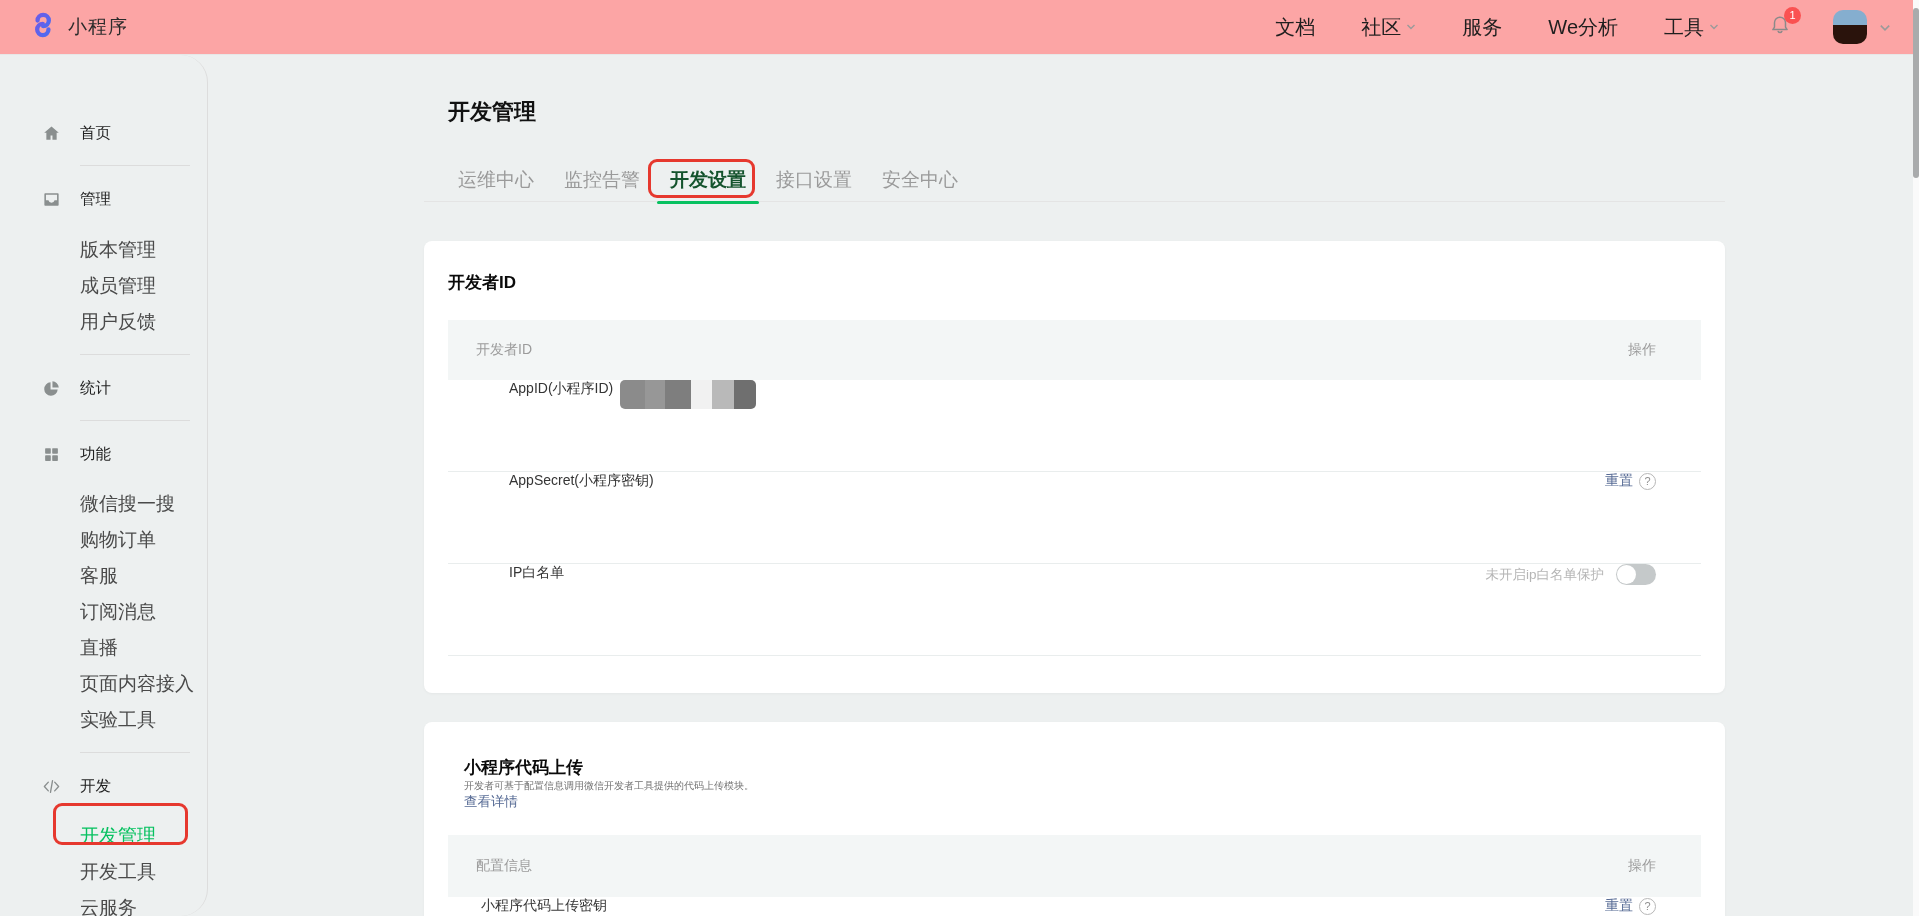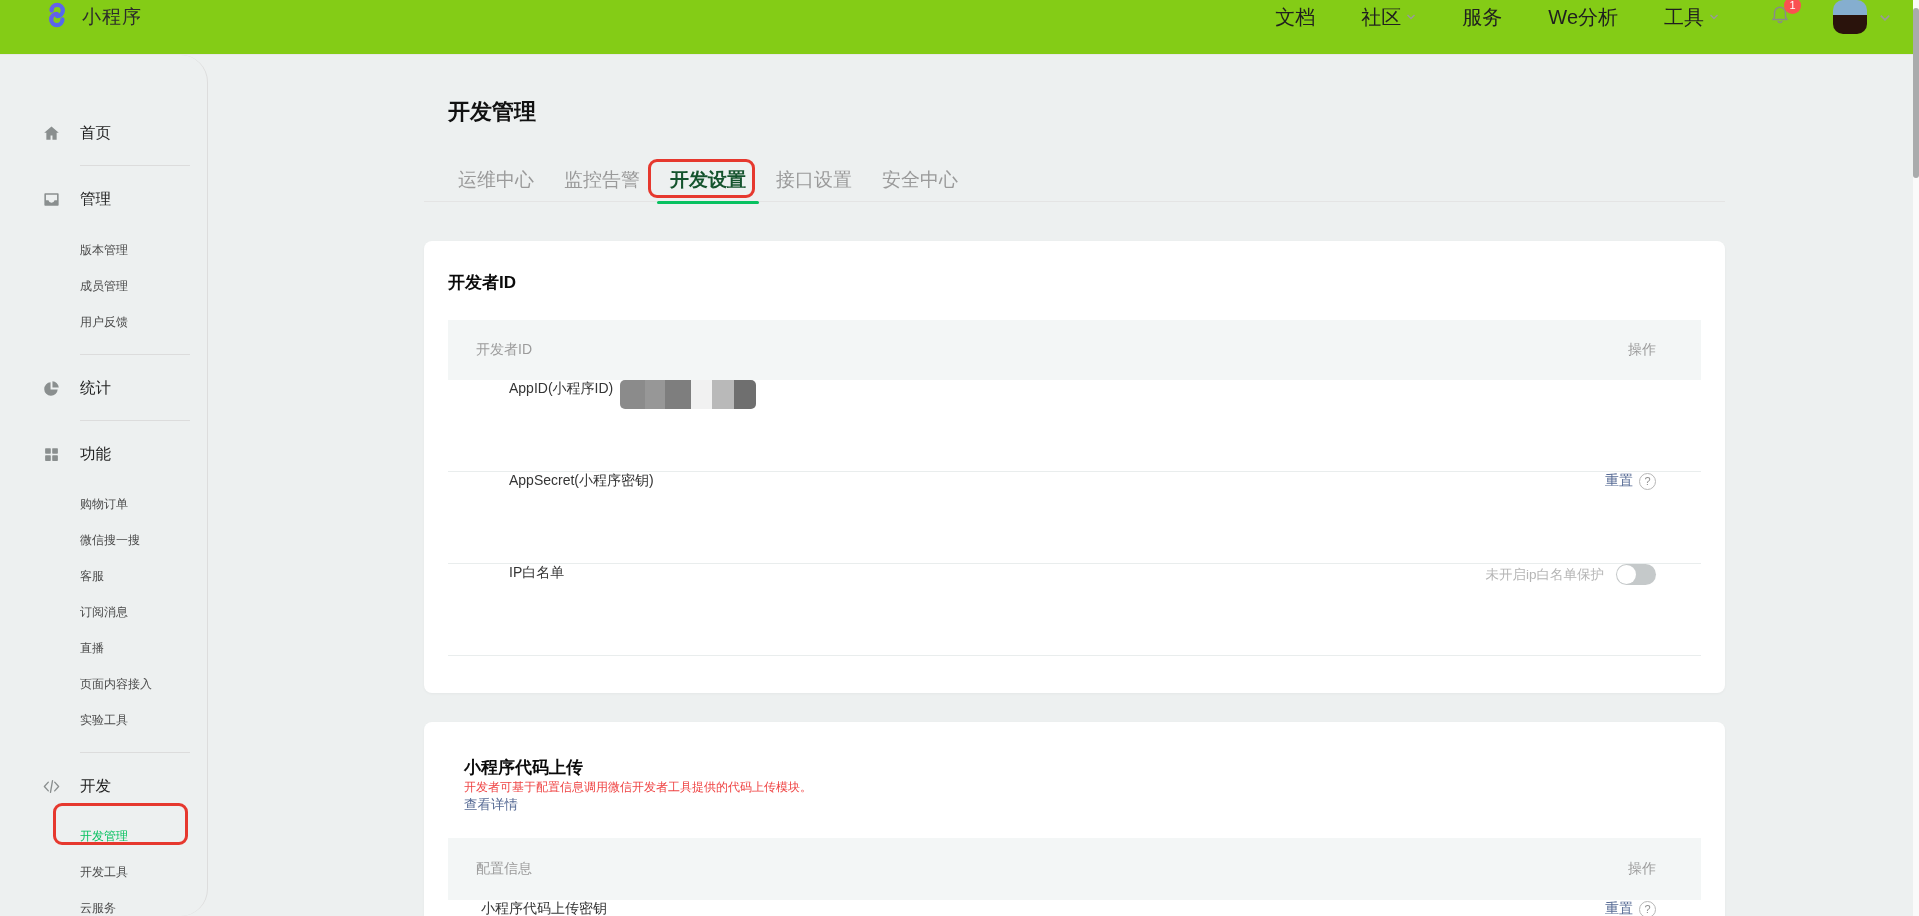--- a/index.html
+++ b/index.html
@@ -4,22 +4,22 @@
 <style>
   * { margin:0; padding:0; box-sizing:border-box; }
   html,body { width:1919px; height:916px; overflow:hidden; }
   body {
     font-family:"Liberation Sans","DejaVu Sans",sans-serif;
     background:#edf0f0; color:#333; position:relative;
   }
   
   .header {
     position:absolute; top:0; left:0; width:1919px; height:55px;
-    background:#84cc16; border-bottom:1px solid #e7e7e7;
-    display:flex; align-items:flex-start; padding:0 30px 0 42px; z-index:5;
+    background:#fca5a5; border-bottom:1px solid #e7e7e7;
+    display:flex; align-items:center; padding:0 30px 0 28px; z-index:5;
   }
   .logo { display:flex; align-items:center; cursor:pointer; }
   .logo-text { font-size:19px; color:#2b2b2b; margin-left:10px; letter-spacing:1px; }
   .hnav { margin-left:auto; display:flex; align-items:center; }
   .hnav-item { display:flex; align-items:center; font-size:20px; color:#1f1f1f; margin-left:46px; cursor:pointer; }
   .chev { width:10px; height:10px; margin-left:5px; display:inline-block; }
   .chev svg { display:block; }
   .bell-wrap { position:relative; margin-left:50px; cursor:pointer; }
   .bell-badge {
     position:absolute; top:-7px; right:-10px; min-width:17px; height:17px; border-radius:9px;
@@ -31,42 +31,42 @@
   .avatar-chev { margin-left:12px; }
   
   .sidebar {
     position:absolute; top:55px; left:0; width:208px; bottom:0;
     border-right:1px solid #dddddd; padding-top:60px;border-radius:27px;
   }
   .side-top { height:36px; display:flex; align-items:center; padding-left:42px; font-size:15.5px; color:#222; cursor:pointer; }
   .side-top .sicon { width:19px; height:19px; margin-right:19px; display:flex; align-items:center; justify-content:center; }
   .sdivider { height:1px; background:#dcdcdc; margin:14px 0 15px 80px; width:110px; }
   .side-sub { margin-top:15px; }
-  .side-sub-item { height:36px; line-height:36px; padding-left:80px; font-size:12px; color:#4a4a4a; cursor:pointer; }
+  .side-sub-item { height:36px; line-height:36px; padding-left:80px; font-size:19px; color:#4a4a4a; cursor:pointer; }
   .side-sub-item.active { color:#07c160; }
   .side-sub.tight { margin-top:14px; }
   .sidebar-annotation {
     position:absolute; left:53px; top:748px; width:135px; height:42px;
     border:3px solid #e6382e; border-radius:9px; pointer-events:none; z-index:6;
   }
   
   .main { position:absolute; left:424px; top:55px; width:1301px; }
   .page-title { margin:42px 0 0 24px; font-size:22px; font-weight:600; color:#111; }
   .tabs { display:flex; margin-top:31px; padding-left:34px; height:44px; border-bottom:1px solid #e4e4e4; }
   .tab { height:44px; display:flex; align-items:center; margin-right:30px; font-size:19px; color:#9a9a9a; cursor:pointer; position:relative; }
   .tab.active { color:#14532d; font-weight:700; }
   .tab-underline { position:absolute; left:-13px; right:-13px; bottom:-2px; height:3px; background:#07c160; border-radius:2px; }
   .tab-annotation { position:absolute; left:-22px; right:-9px; top:1px; bottom:4px; border:3px solid #e6382e; border-radius:9px; pointer-events:none; z-index:6; }
   .card { background:#fff; border-radius:8px; box-shadow:0 1px 3px rgba(0,0,0,0.04); }
   .card1 { margin-top:39px; height:452px; padding:0 24px; }
   .card2 { margin-top:29px; height:240px; padding:0 24px; }
   .card-title { padding-top:30px; font-size:17px; font-weight:600; color:#0a0a0a; }
   .card2 .title-row { padding-top:34px; display:flex; align-items:baseline;flex-direction:column; }
   .card2 .title-row .card-title { padding-top:0; }
-  .card-desc { font-size:12px; color:#ef4444; margin-left:16px; }
+  .card-desc { font-size:10px; color:#737373; margin-left:16px; }
   .card-desc-link { font-size:13.5px; color:#576b95; cursor:pointer; margin-left:2px; }
   .thead {
     margin-top:26px; height:60px; background:#f3f6f6;
     display:flex; align-items:center; justify-content:space-between;
     padding:0 45px 0 28px; font-size:14px; color:#9b9b9b;
   }
   .card2 .thead { margin-top:24px; height:62px; }
   .trow {
     height:92px; border-bottom:1px solid #e9eded;
     display:flex; align-items:flex-start; padding:0 45px 0 28px; font-size:14px; color:#353535;
@@ -200,22 +200,22 @@
       <svg width="17" height="17" viewBox="0 0 24 24" fill="#8a8f8f">
           <rect x="3" y="3" width="8" height="8" rx="1"></rect>
           <rect x="13" y="3" width="8" height="8" rx="1"></rect>
           <rect x="3" y="13" width="8" height="8" rx="1"></rect>
           <rect x="13" y="13" width="8" height="8" rx="1"></rect>
         </svg>
     </span>
     <span>功能</span>
   </div>
   <div class="side-sub tight">
+    <div class="side-sub-item">微信搜一搜</div>
     <div class="side-sub-item">购物订单</div>
-    <div class="side-sub-item">微信搜一搜</div>
     <div class="side-sub-item">客服</div>
     <div class="side-sub-item">订阅消息</div>
     <div class="side-sub-item">直播</div>
     <div class="side-sub-item">页面内容接入</div>
     <div class="side-sub-item">实验工具</div>
   </div>
   <div class="sdivider"></div>
 
   <div class="side-top">
     <span class="sicon">

